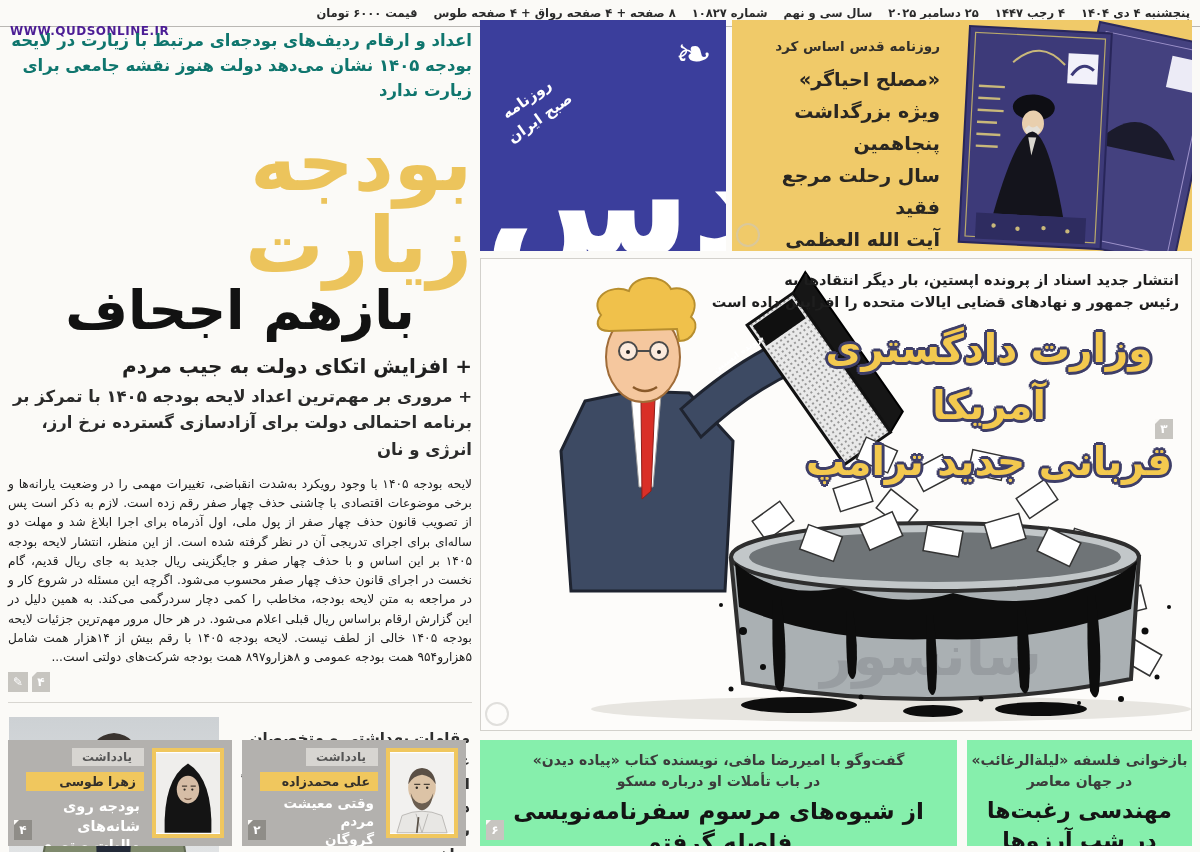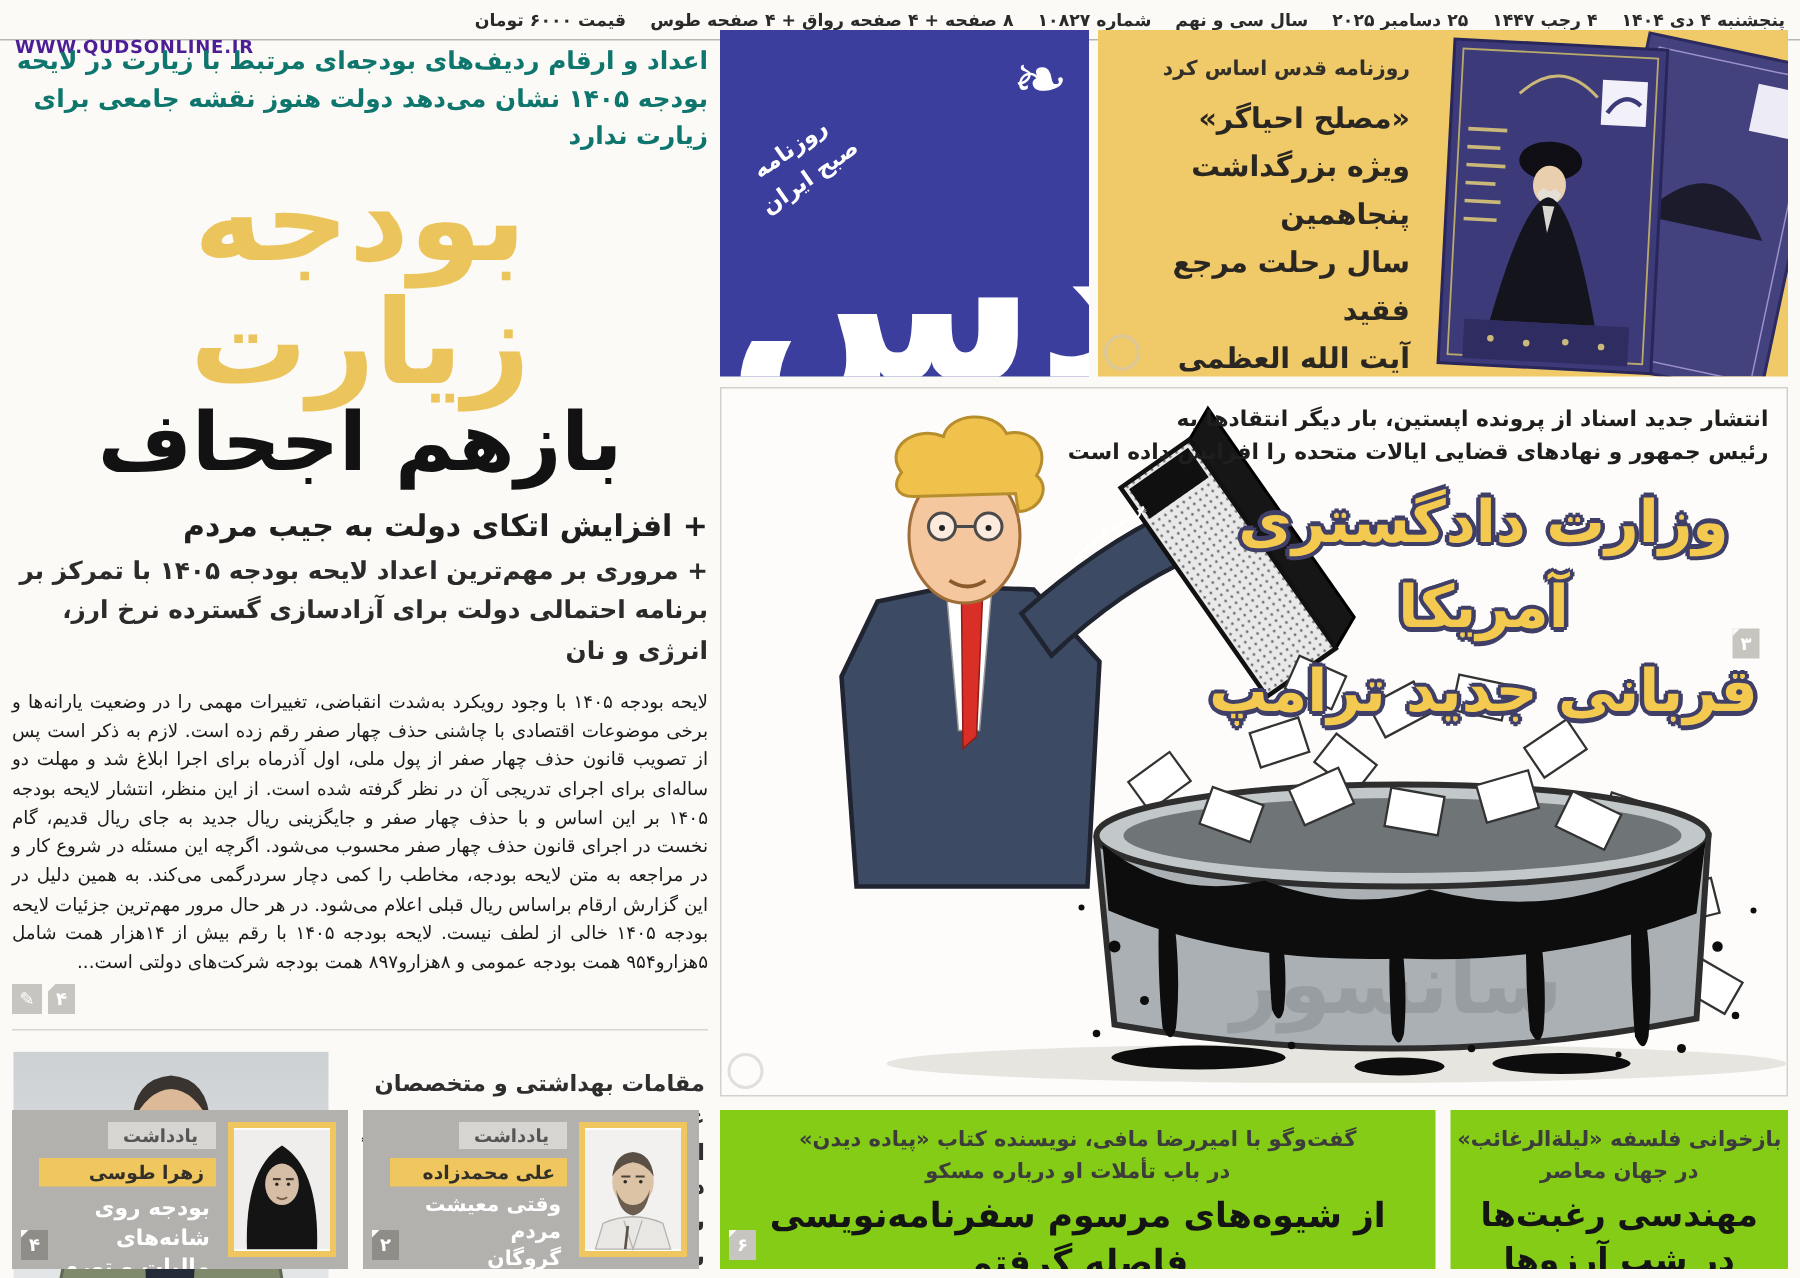--- a/index.html
+++ b/index.html
@@ -15,21 +15,21 @@
     position:absolute; top:0; left:0; right:0; height:27px;
     display:flex; justify-content:space-between; align-items:center;
     padding:0 10px; border-bottom:1px solid #b9b7b3; background:#fbfaf7;
   }
   .masthead-dates { display:flex; gap:16px; font-size:11.5px; font-weight:bold; color:#2a2a2a; }
   .masthead-site { direction:ltr; font-size:12px; font-weight:bold; color:#4c1d95; letter-spacing:.5px;margin-top:36px; }
 
   
   .lead-col { position:absolute; top:29px; left:8px; width:464px; }
   .lead-kicker { font-size:16.5px; font-weight:bold; line-height:1.5; color:#0f766e; text-align:right; }
-  .lead-h1 { font-size:78px; font-weight:bold; color:#ecc45c; line-height:1.05; text-align:center; margin-top:4px; }
+  .lead-h1 { font-size:78px; font-weight:bold; color:#ecc45c; line-height:1.05; margin-top:20px; }
   .lead-h2 { font-size:54px; font-weight:bold; color:#121212; line-height:1.05; text-align:center; margin-top:-4px; }
   .lead-b1 { font-size:20px; font-weight:bold; color:#1f1f1f; margin-top:14px; }
   .lead-b2 { font-size:16.5px; font-weight:bold; color:#2b2b2b; line-height:1.6; margin-top:6px; }
   .lead-body { font-size:12.2px; line-height:1.58; text-align:justify; color:#1b1b1b; margin-top:12px; }
   .lead-icons { position:relative; height:24px; margin-top:4px; }
   .rule { border:none; border-top:1px solid #d8d6d1; margin-top:6px; }
 
   
   .pbadge {
     position:absolute; width:18px; height:20px; background:#c7c5c0; color:#fff;
@@ -74,21 +74,21 @@
   .cartoon-head { position:absolute; top:62px; right:12px; width:380px; text-align:center; z-index:3;
                   font-size:39px; font-weight:bold; line-height:1.45; color:#f3c94f; white-space:pre-line;
                   text-shadow:-2px -2px 0 #3f3f68, 2px -2px 0 #3f3f68, -2px 2px 0 #3f3f68,
                               2px 2px 0 #3f3f68, 0 3px 0 #3f3f68, 0 -3px 0 #3f3f68,
                               3px 0 0 #3f3f68, -3px 0 0 #3f3f68; }
   .cartoon-svg { position:absolute; left:0; top:0; width:710px; height:471px; }
 
   
   .card { position:absolute; top:740px; height:106px; overflow:hidden; }
   .card.gray { background:#b3b1ae; }
-  .card.light { background:#84cc16; }
+  .card.light { background:#86efac; }
   .chip-tag { position:absolute; top:8px; right:88px; width:72px; background:#d7d5d1; color:#555;
               font-size:12px; font-weight:bold; text-align:center; padding:2px 12px; }
   .chip-author { position:absolute; top:32px; right:88px; width:118px; background:#f0c75e; color:#33302a;
                  font-size:12.5px; font-weight:bold; text-align:right; padding:2px 8px 2px 4px; }
   .card-photo { position:absolute; top:8px; right:8px; width:72px; height:90px;
                 border:4px solid #f0c75e; background:#fff; }
   .card-photo svg { display:block; width:100%; height:100%; }
   .card-title { position:absolute; top:57px; right:92px; left:8px; color:#fff; font-size:14.5px;
                 font-weight:bold; line-height:1.35; white-space:pre-line; text-align:right; }
   .cc-kicker { font-size:14px; font-weight:bold; color:#3c3c3c; line-height:1.5; white-space:pre-line;

